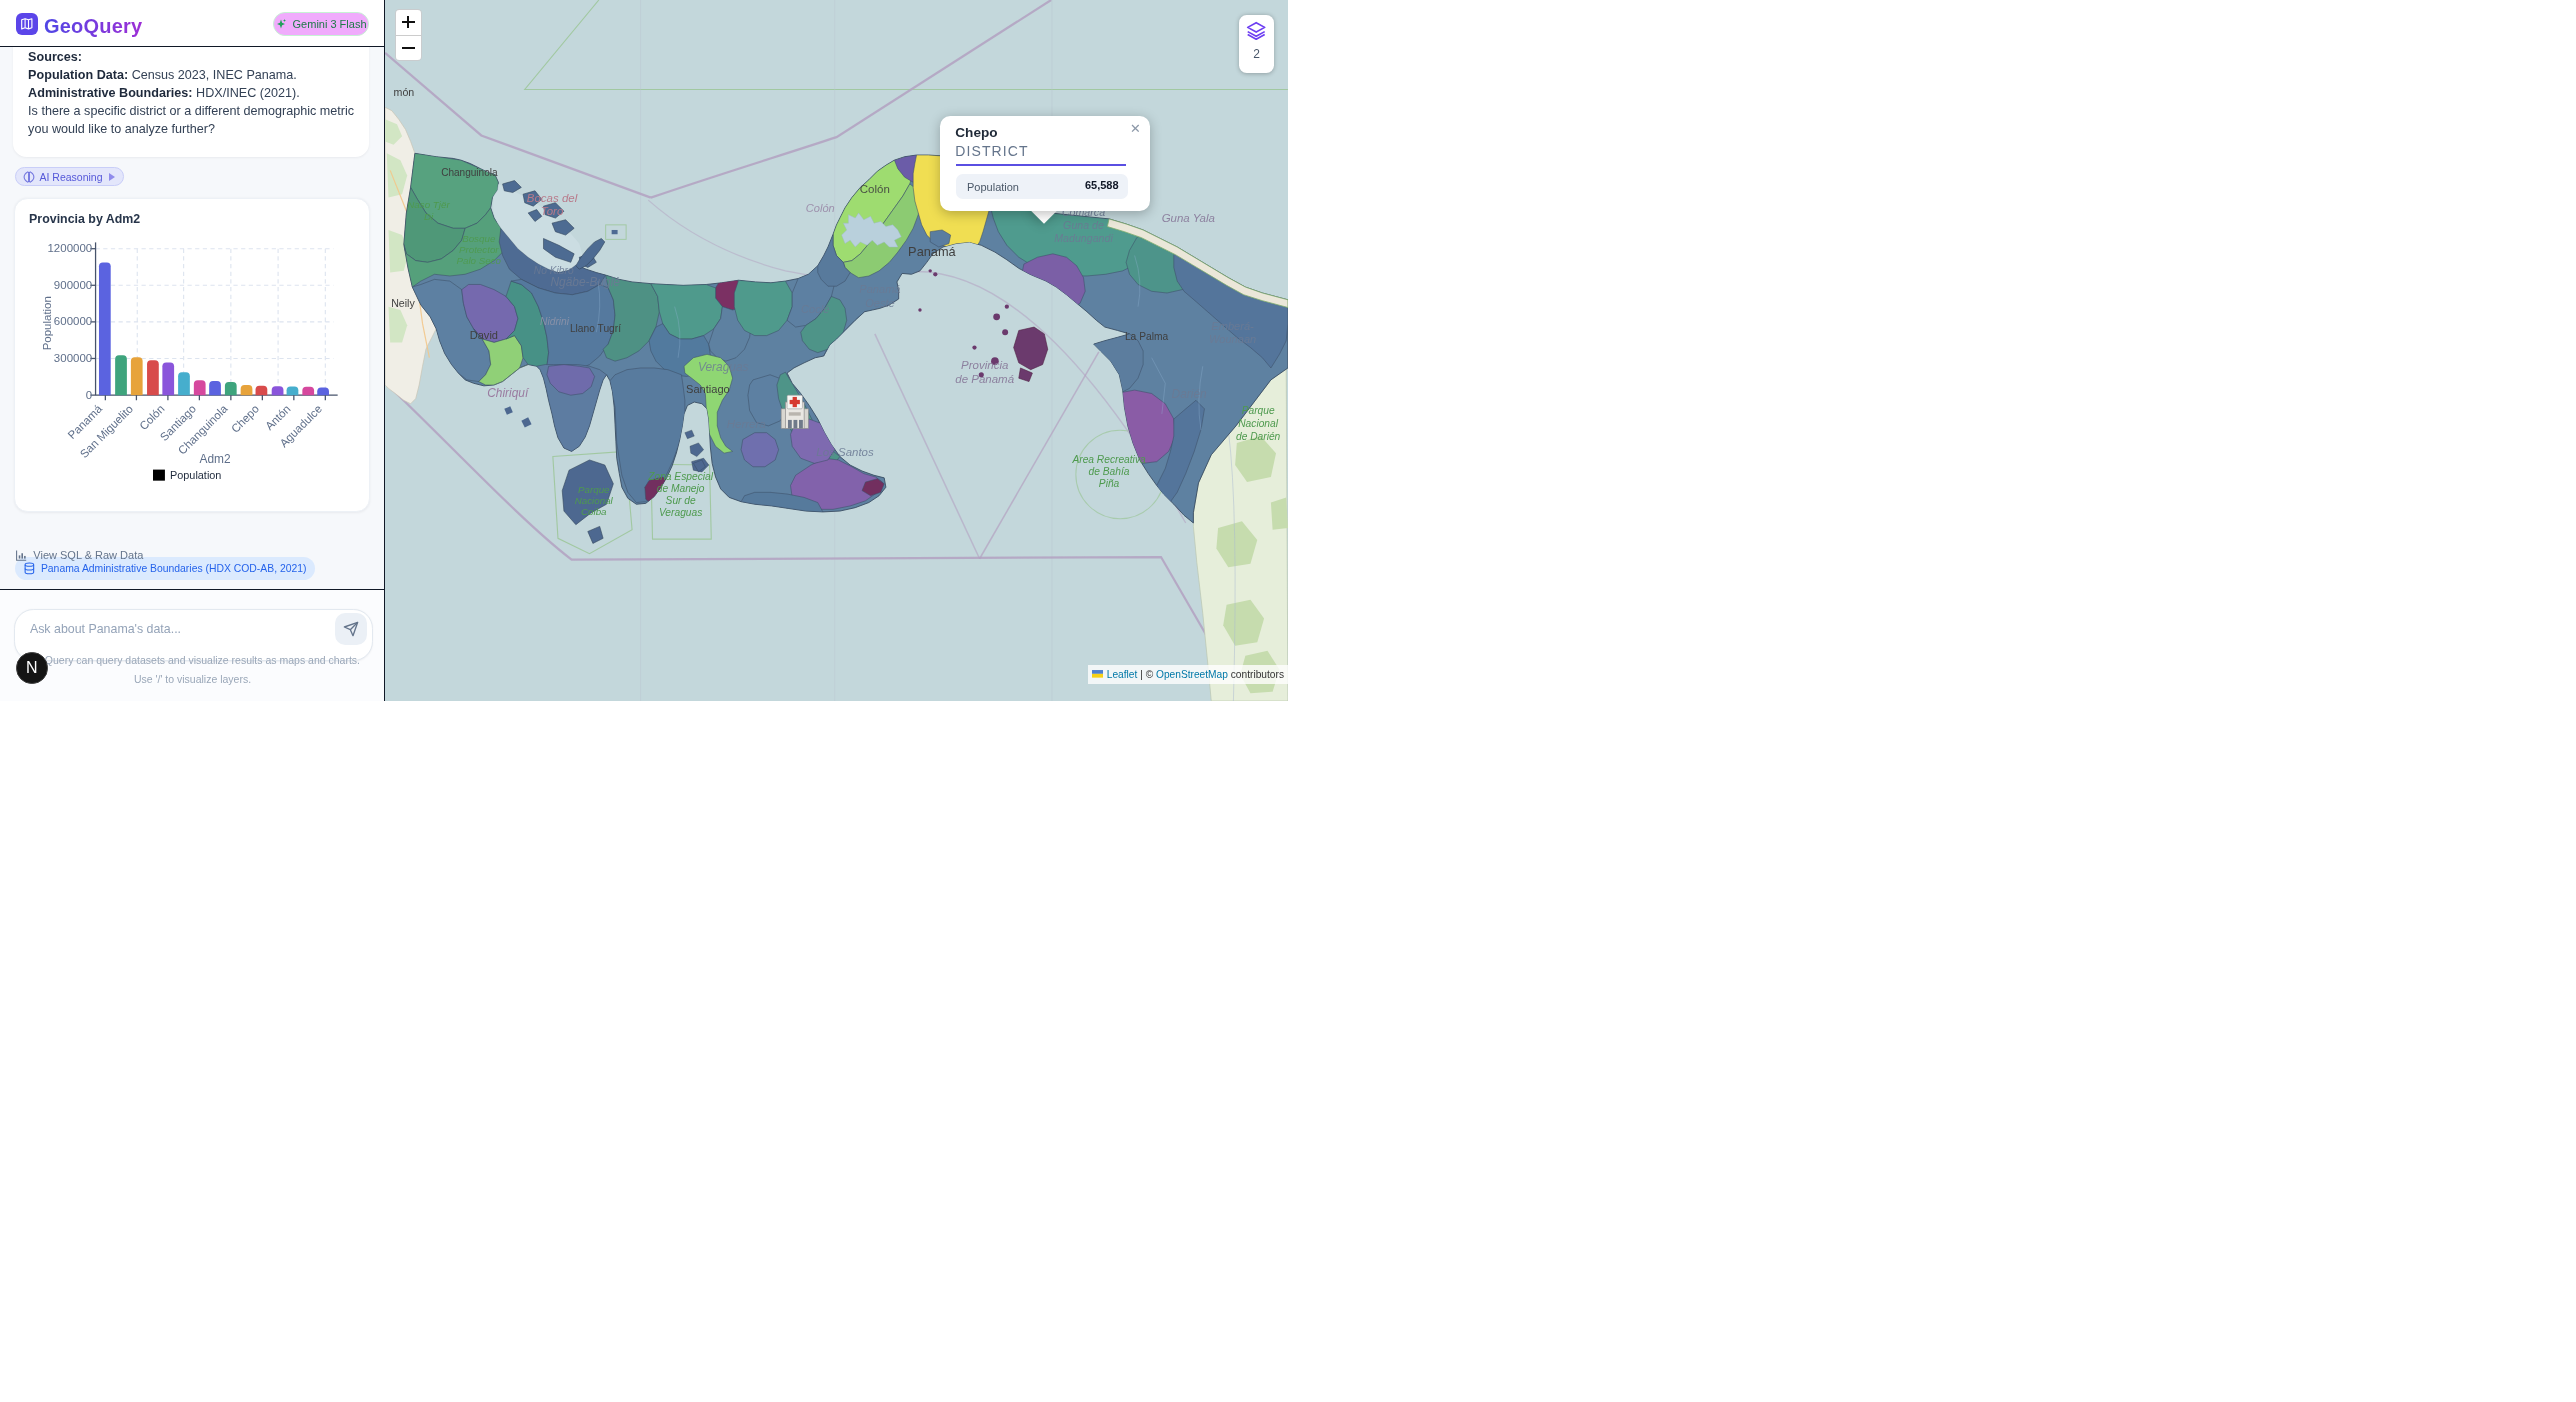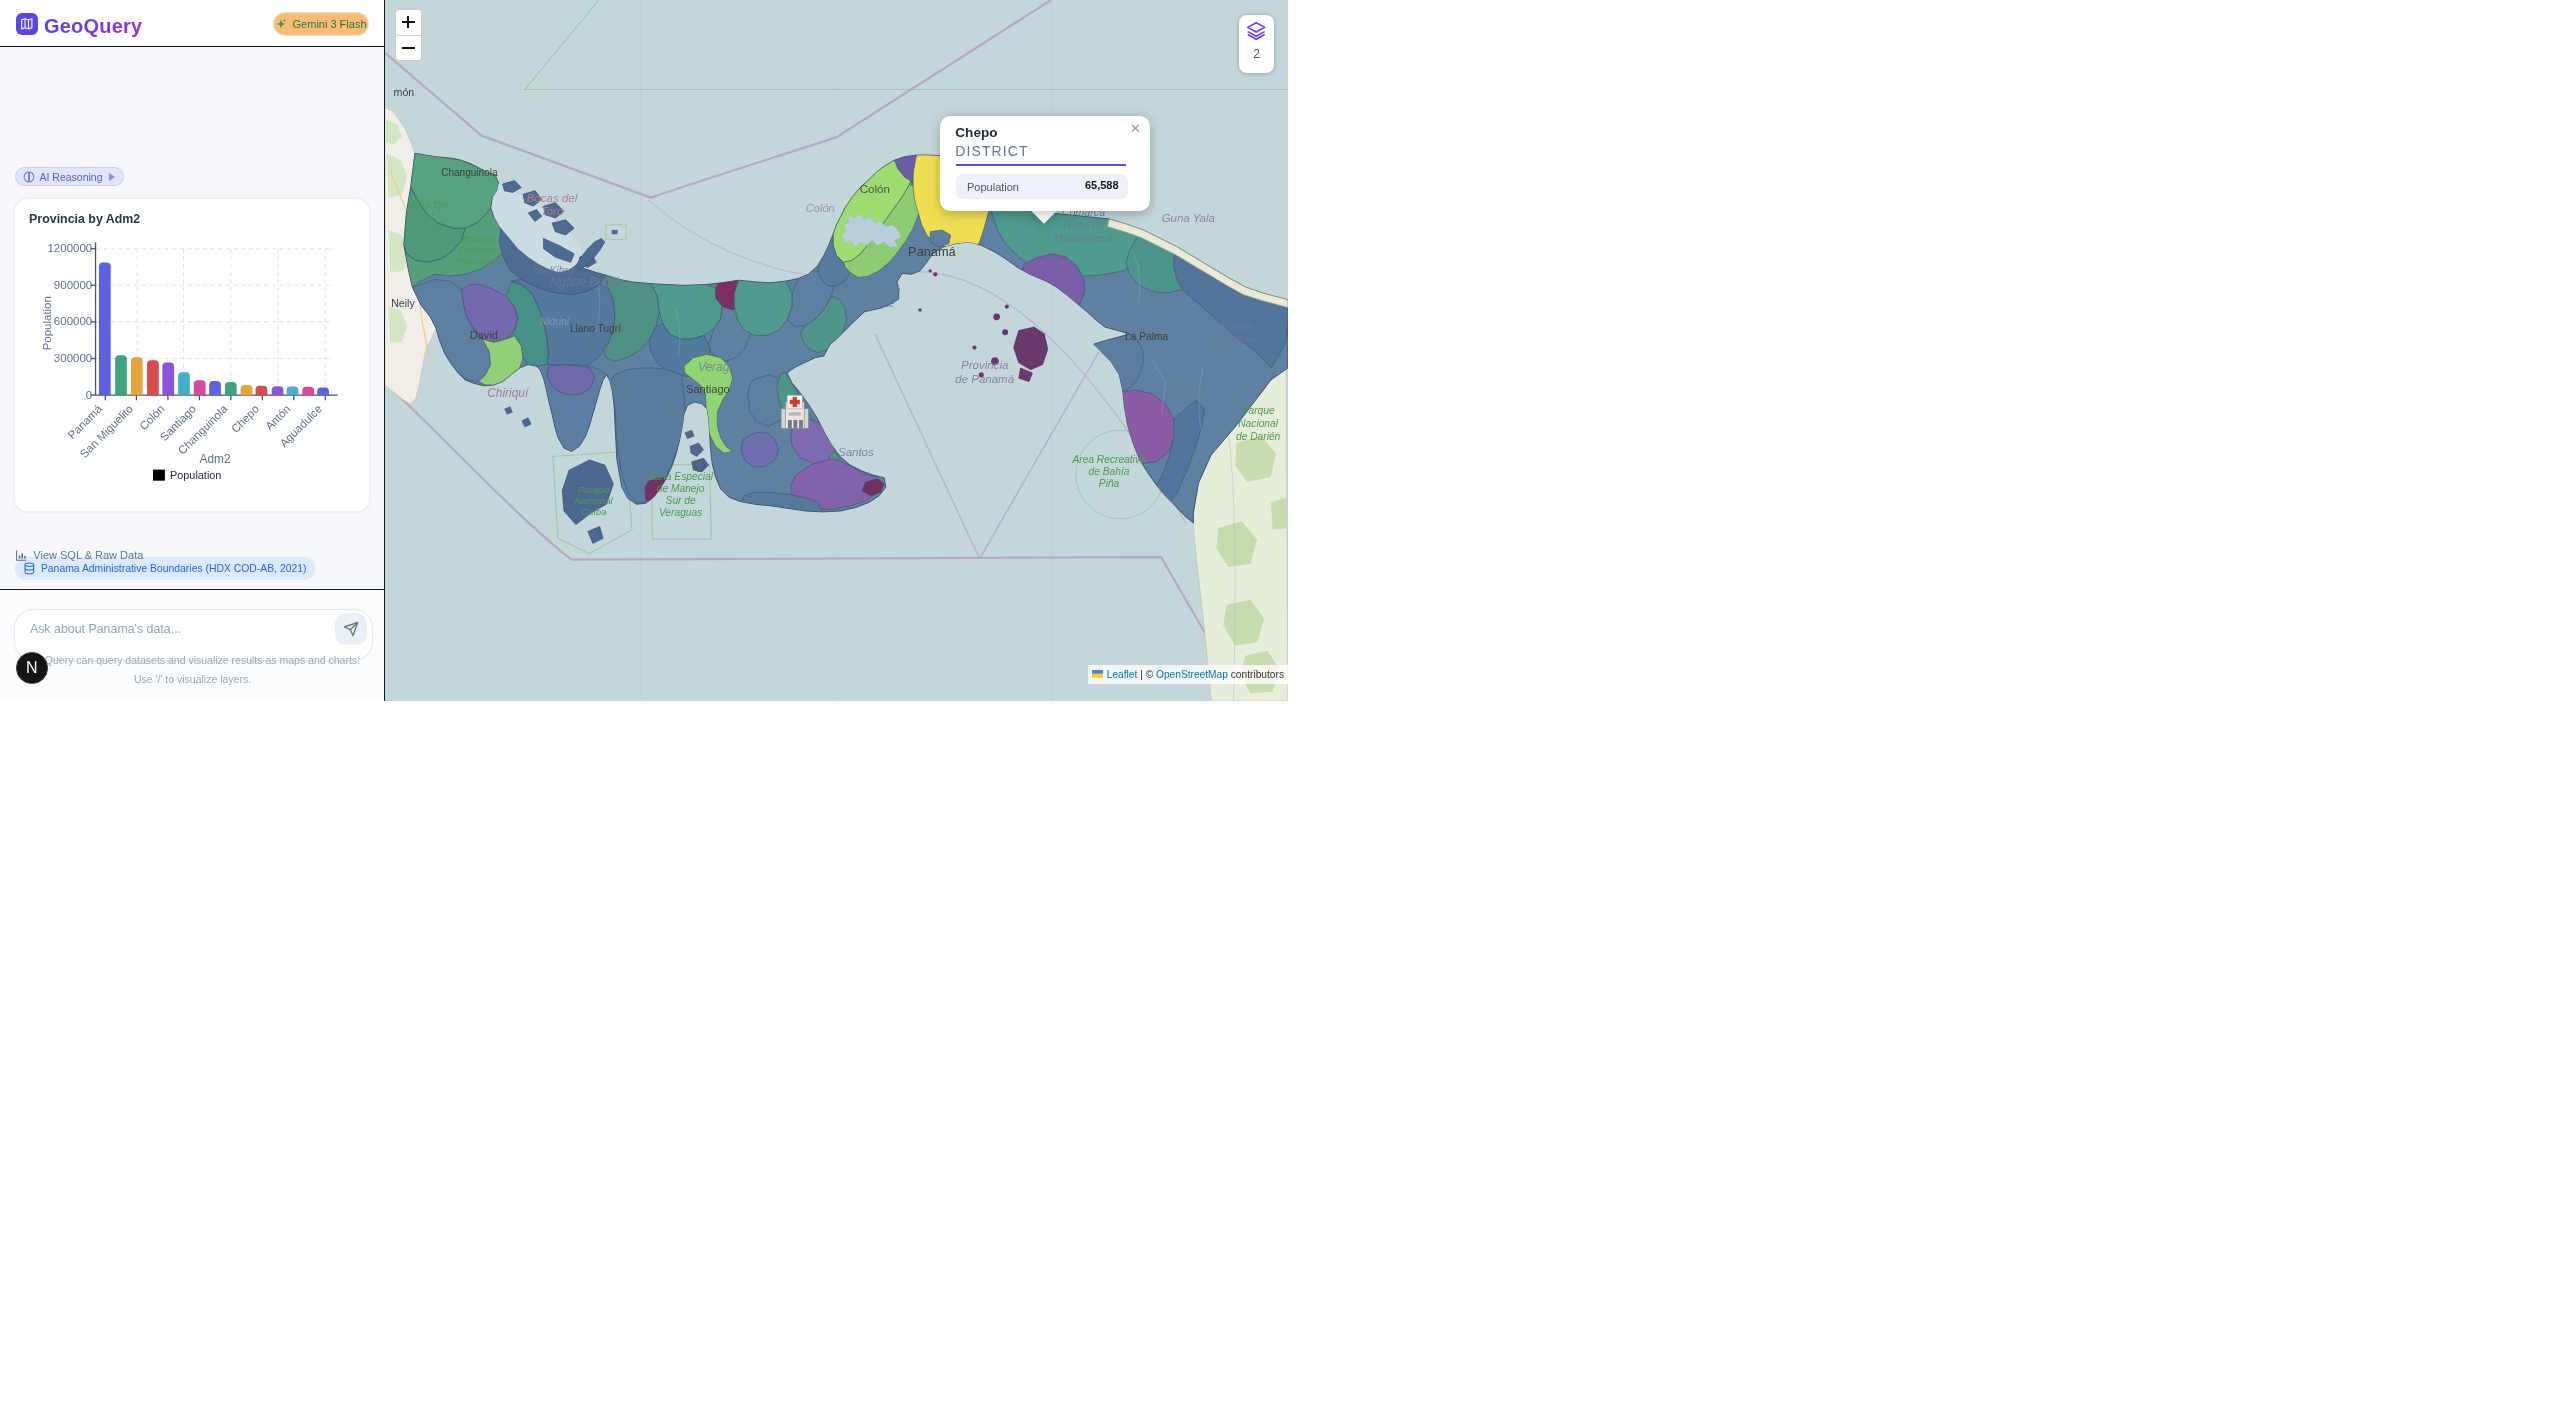--- a/index.html
+++ b/index.html
@@ -21,21 +21,21 @@
   
   #dspill { position:absolute; left:14.5px; top:518px; height:23px; border-radius:12px; background:#dbeafe; display:inline-flex; align-items:center; padding:0 8.5px; color:#2563eb; font-size:10.4px; white-space:nowrap;margin-top:39px; }
   #dspill svg { margin-right:5.1px; }
   
   #viewsql { position:absolute; left:14.5px; top:549px; display:flex; align-items:center; color:#64748b; font-size:11px; }
   #viewsql svg { margin-right:6px; }
   
   #hdr { position:absolute; left:0; top:0; width:385px; height:47px; background:#fff; border-bottom:1.3px solid #101826; z-index:5; }
   #logo { position:absolute; left:16px; top:12.8px; width:22px; height:22px; border-radius:6px; background:#5b45e9; display:flex; align-items:center; justify-content:center; }
   #ttl { position:absolute; left:44px; top:15.3px; font-size:20px; font-weight:bold; background:linear-gradient(90deg,#4f46e5,#9d2fd6); -webkit-background-clip:text; background-clip:text; color:transparent; letter-spacing:0.2px; }
-  #badge { position:absolute; left:273px; top:12px; height:24px; width:96px; border-radius:12px; background:#fdba74; border:0.9px solid #c6f3d4; display:flex; align-items:center; justify-content:center; color:#1d7a46; font-size:11px;text-align:center; }
+  #badge { position:absolute; left:273px; top:12px; height:24px; width:96px; border-radius:12px; background:#f0abfc; border:0.9px solid #c6f3d4; display:flex; align-items:center; justify-content:center; color:#1d7a46; font-size:11px;text-align:center; }
   #badge svg { margin-right:5.1px; }
   
   #bottom { position:absolute; left:0; top:589px; width:385px; height:112px; background:#fbfcfe; border-top:1.3px solid #101826; }
   #inputbox { position:absolute; left:13.6px; top:19px; width:359px; height:52px; background:#fff; border:1.3px solid #e3e9f0; border-radius:19.6px; box-shadow:0 0.9px 1.7px rgba(15,23,42,.05); }
   #ph { position:absolute; left:15.3px; top:12px; font-size:12.4px; color:#94a3b8; }
   #send { position:absolute; right:4.3px; top:3px; width:32px; height:32px; border-radius:10.2px; background:#ebf0f6; display:flex; align-items:center; justify-content:center; }
   #foot1 { position:absolute; left:0; top:64px; width:385px; text-align:center; font-size:10.5px; color:#9aa7b8; }
   #foot2 { position:absolute; left:0; top:83px; width:385px; text-align:center; font-size:10.5px; color:#9aa7b8; }
   #ncirc { position:absolute; left:16px; top:62px; width:31.5px; height:31.5px; border-radius:50%; background:#141414; border:1.3px solid #3c3c3c; color:#fff; display:flex; align-items:center; justify-content:center; font-size:16px; z-index:6; }
   
@@ -59,20 +59,21 @@
   
   #attr { position:absolute; right:0; bottom:17px; height:19px; background:rgba(255,255,255,.78); display:flex; align-items:center; padding:0 4px; font-size:10.2px; color:#333; z-index:7; }
   #attr a { color:#0078a8; text-decoration:none; }
   #attr .fl { margin-right:3.4px; }
 </style>
 </head>
 <body>
 <div id="app">
   <div id="side">
     <div id="chat">
+      <div class="card" id="msg"><b>Sources:</b><br><b>Population Data:</b> Census 2023, INEC Panama.<br><b>Administrative Boundaries:</b> HDX/INEC (2021).<br>Is there a specific district or a different demographic metric<br>you would like to analyze further?</div>
       <div id="aipill">
         <svg width="12" height="12" viewBox="0 0 24 24" fill="none" stroke="#5558d9" stroke-width="2">
             <path d="M9.5 2a2.5 2.5 0 0 1 2.5 2.5v15a2.5 2.5 0 0 1-5 .2 2.5 2.5 0 0 1-2.8-3.6A2.5 2.5 0 0 1 3 12a2.5 2.5 0 0 1 1.2-4.1A2.5 2.5 0 0 1 7 4.3 2.5 2.5 0 0 1 9.5 2z"></path>
             <path d="M14.5 2A2.5 2.5 0 0 0 12 4.5v15a2.5 2.5 0 0 0 5 .2 2.5 2.5 0 0 0 2.8-3.6A2.5 2.5 0 0 0 21 12a2.5 2.5 0 0 0-1.2-4.1A2.5 2.5 0 0 0 17 4.3 2.5 2.5 0 0 0 14.5 2z"></path>
           </svg>
         AI Reasoning
         <span class="play"></span>
       </div>
       <div class="card" id="chartcard">
         <div id="charttitle">Provincia by Adm2</div>

